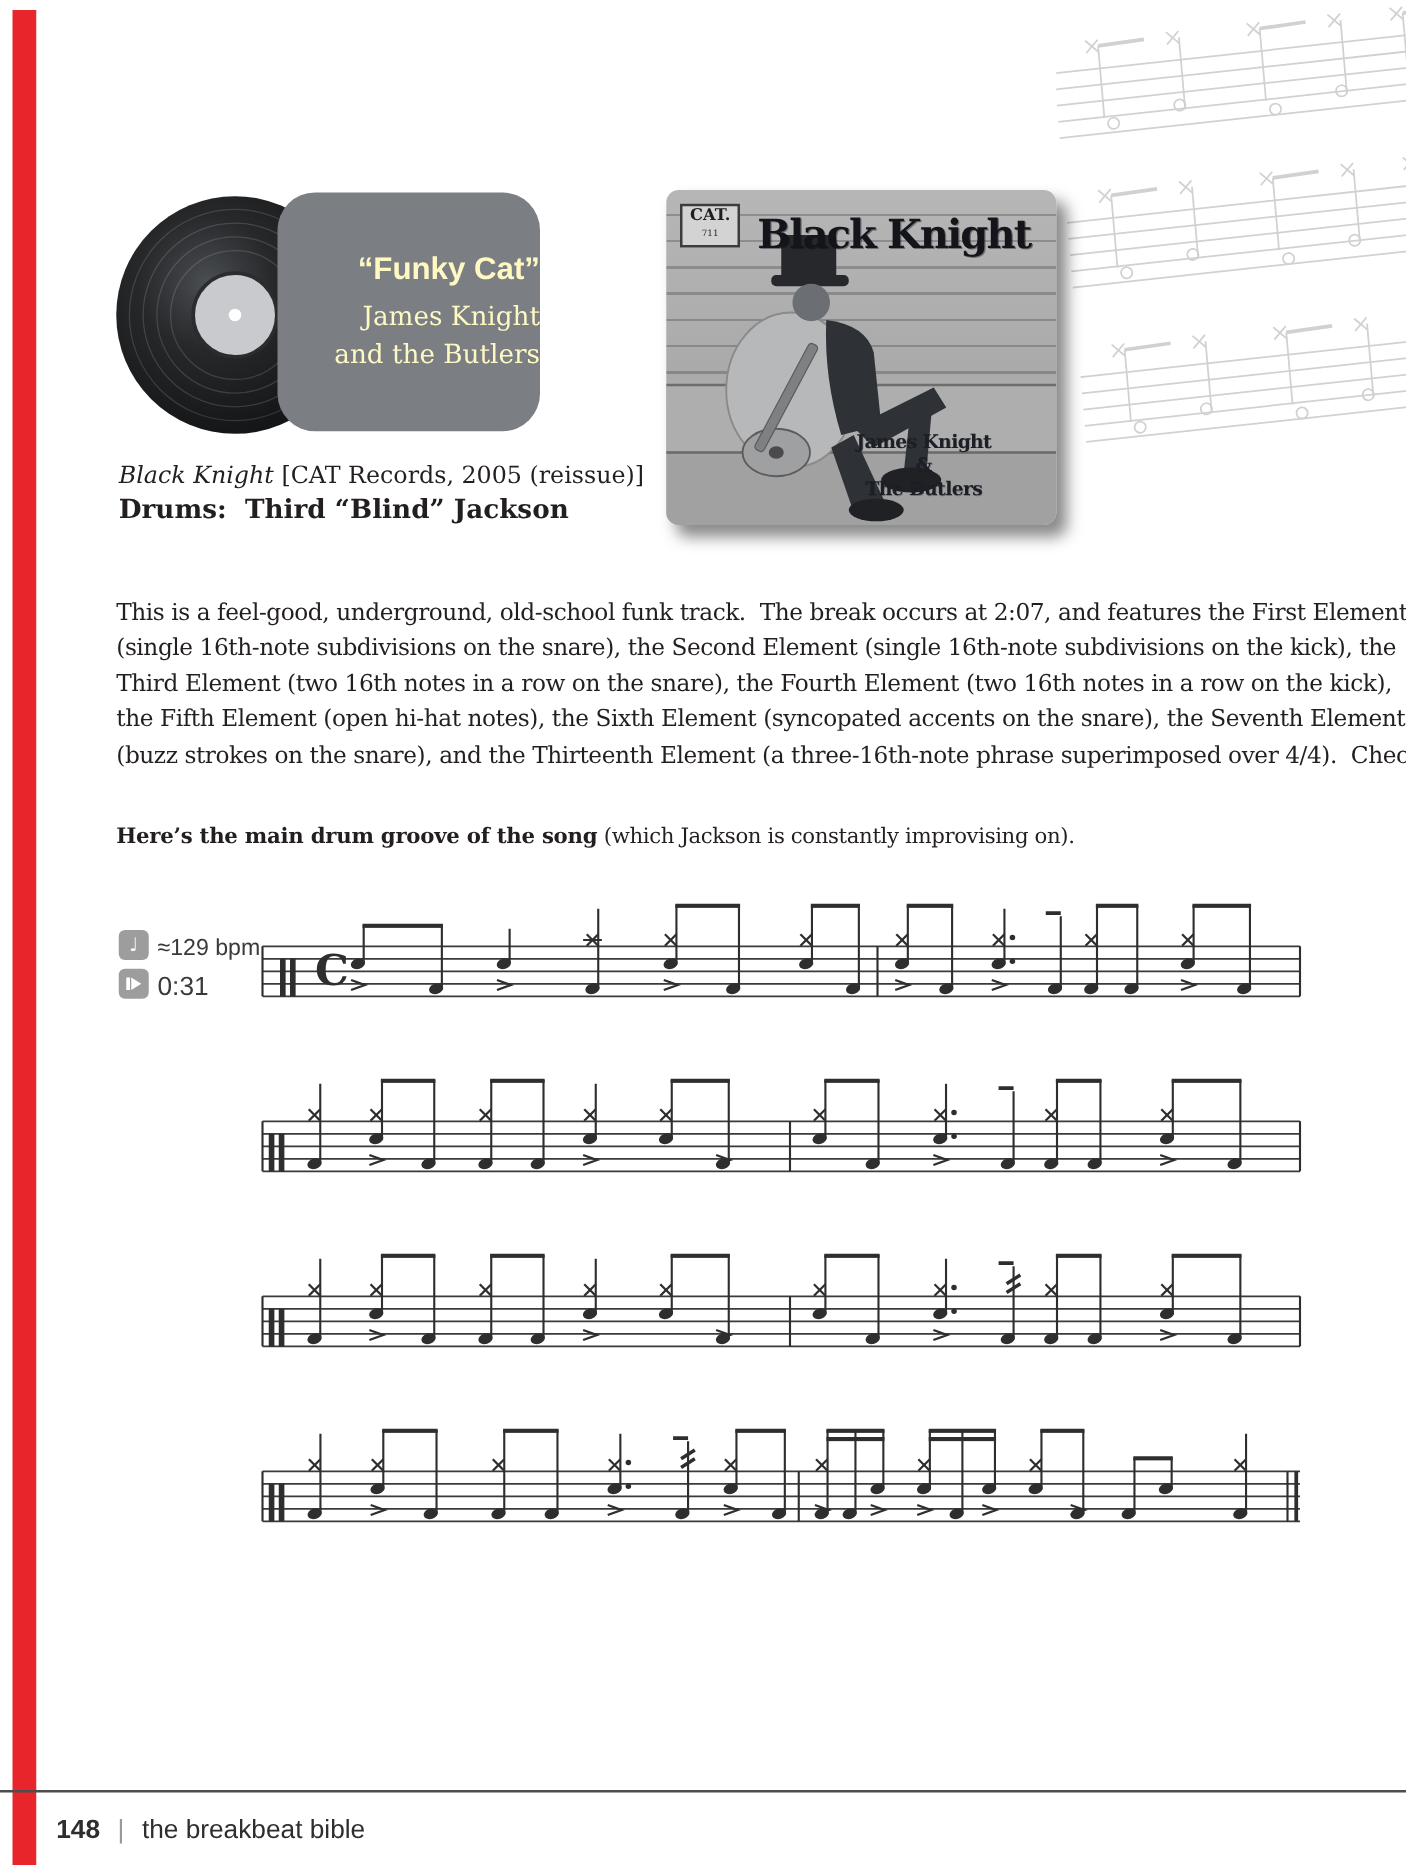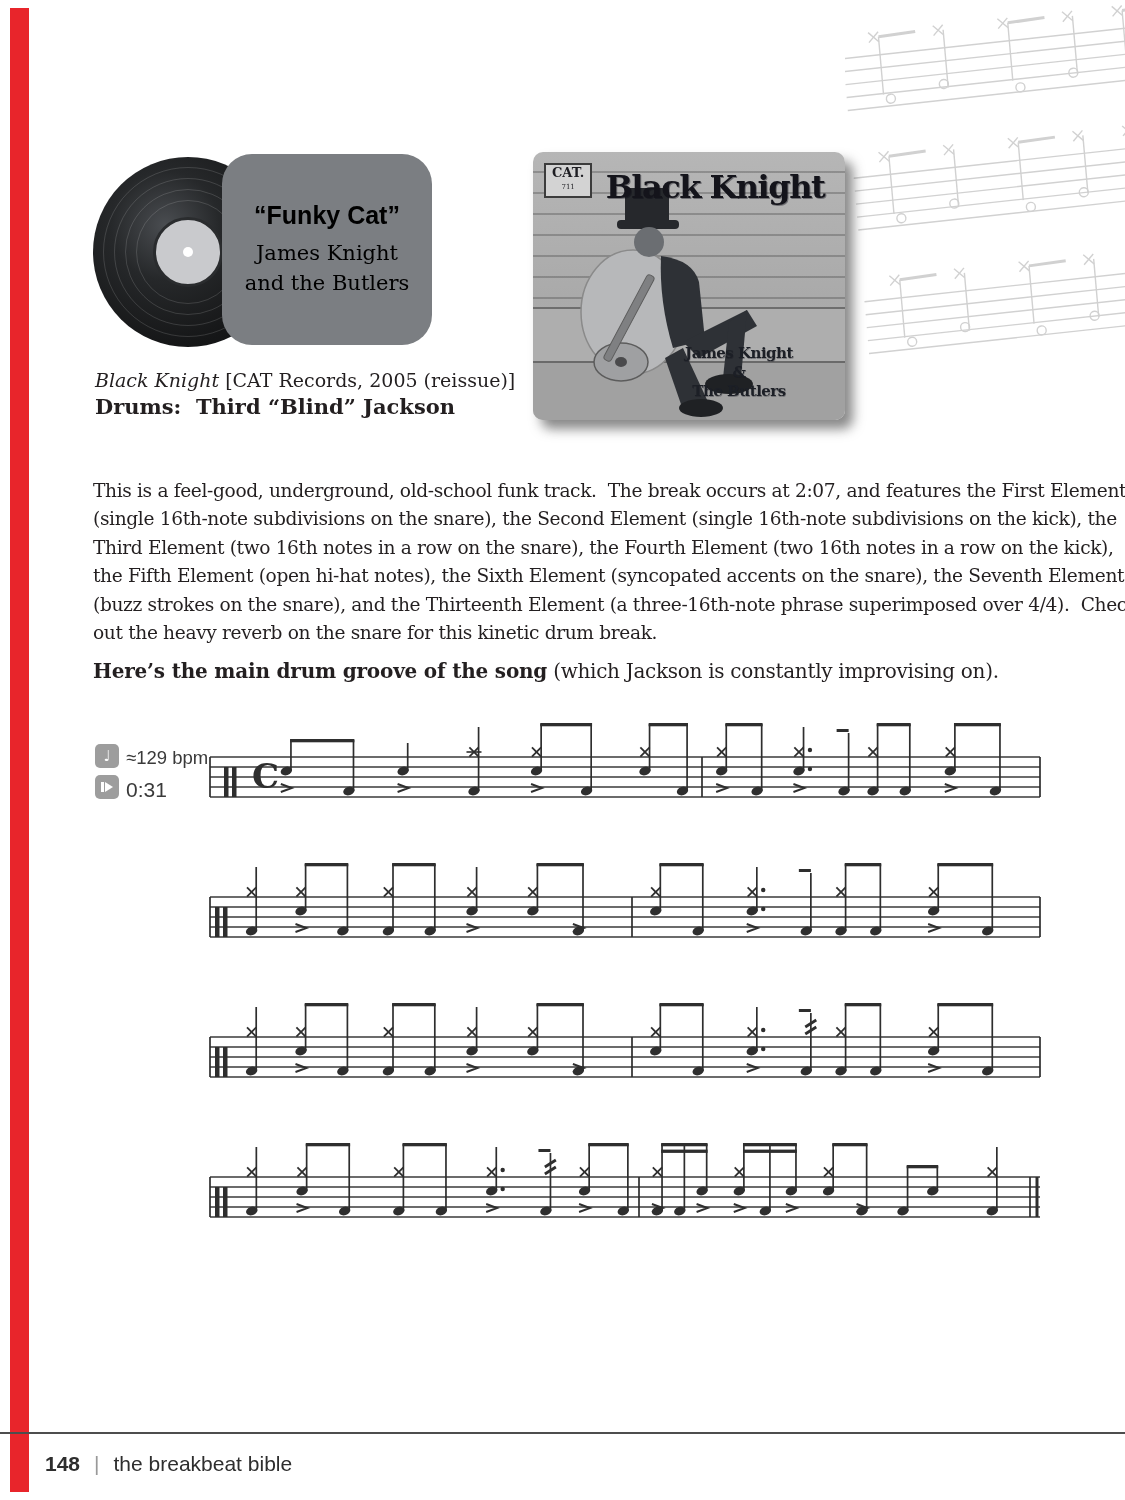--- a/index.html
+++ b/index.html
@@ -18,21 +18,21 @@
          background:radial-gradient(circle at 38% 36%, #4a4d51 0%, #26282a 32%, #161718 70%, #0d0e0f 100%);}
   .vinyl .ring{position:absolute;left:50%;top:50%;transform:translate(-50%,-50%);
          border:1.4px solid rgba(255,255,255,.14);border-radius:50%;}
   .vinyl .label{position:absolute;left:50%;top:50%;transform:translate(-50%,-50%);
          width:64px;height:64px;border-radius:50%;background:#c9cacd;border:3px solid #2a2c2e;}
   .vinyl .hole{position:absolute;left:50%;top:50%;transform:translate(-50%,-50%);
          width:10px;height:10px;border-radius:50%;background:#ffffff;}
 
   
   .trackbox{left:222px;top:154px;width:210px;height:191px;border-radius:30px;background:#7b7e82;z-index:2;
-            display:flex;flex-direction:column;align-items:center;justify-content:center;text-align:center;color:#000000;}
+            display:flex;flex-direction:column;align-items:flex-end;justify-content:center;text-align:center;color:#fef9c3;}
   .trackbox .title{font-family:"Liberation Sans", sans-serif;font-weight:bold;font-size:25px;margin-bottom:8px;}
   .trackbox .artist{font-family:"DejaVu Serif", serif;font-size:21px;line-height:30px;}
 
   
   .album{left:533px;top:152px;width:312px;height:268px;border-radius:10px;overflow:hidden;z-index:2;
          background:linear-gradient(180deg,#b6b6b6 0%,#aaaaaa 54%,#b2b2b2 100%);
          box-shadow:8px 9px 12px rgba(40,40,40,.55);}
   .album .siding{position:absolute;left:0;top:0;width:100%;height:56%;
          background:repeating-linear-gradient(180deg, rgba(0,0,0,0) 0 19px, rgba(70,70,70,.35) 19px 21px);}
   .album .step1{position:absolute;left:0;top:58%;width:100%;height:20%;background:#aeaeae;border-top:2px solid #6e6e6e;}
@@ -48,21 +48,21 @@
          font-size:15px;letter-spacing:-0.5px;text-shadow:0.5px 0.5px 0 rgba(20,20,30,.3);}
 
   
   .credit1{left:95px;top:369px;font-size:19px;}
   .credit1 .it{font-style:italic;}
   .credit2{left:95px;top:394px;font-size:21px;font-weight:bold;white-space:pre;}
 
   
   .para{left:93px;top:477px;width:980px;font-size:18.6px;line-height:28.4px;letter-spacing:-0.35px;}
   .para div{white-space:pre;}
-  .lead{left:93px;top:659px;font-size:20px;letter-spacing:-0.3px;white-space:pre;}
+  .lead{left:93px;top:659px;font-size:17px;letter-spacing:-0.3px;white-space:pre;}
   .lead b{letter-spacing:-0.2px;}
 
   
   .badge{width:24px;height:24px;border-radius:5px;background:#9d9d9d;display:flex;align-items:center;justify-content:center;}
   .badge-note{left:95px;top:744px;color:#fff;font-family:"DejaVu Sans", sans-serif;font-size:15px;}
   .badge-play{left:95px;top:775px;}
   .playbar{width:2.5px;height:10px;background:#fff;margin-right:1.5px;}
   .playtri{width:0;height:0;border-top:5.5px solid transparent;border-bottom:5.5px solid transparent;border-left:8px solid #fff;}
   .bpm-text{left:126px;top:747px;font-family:"Liberation Sans", sans-serif;font-size:18.5px;color:#3a3a3a;}
   .time-text{left:126px;top:778px;font-family:"Liberation Sans", sans-serif;font-size:21px;color:#3a3a3a;}
@@ -216,21 +216,20 @@
 
   <div class="abs credit1"><span class="it">Black Knight</span><span> [CAT Records, 2005 (reissue)]</span></div>
   <div class="abs credit2">Drums:  Third “Blind” Jackson</div>
 
   <div class="abs para" id="para">
       <div>This is a feel-good, underground, old-school funk track.  The break occurs at 2:07, and features the First Element</div>
       <div>(single 16th-note subdivisions on the snare), the Second Element (single 16th-note subdivisions on the kick), the</div>
       <div>Third Element (two 16th notes in a row on the snare), the Fourth Element (two 16th notes in a row on the kick),</div>
       <div>the Fifth Element (open hi-hat notes), the Sixth Element (syncopated accents on the snare), the Seventh Element</div>
       <div>(buzz strokes on the snare), and the Thirteenth Element (a three-16th-note phrase superimposed over 4/4).  Check</div>
-      <div>out the heavy reverb on the snare for this kinetic drum break.</div>
     </div>
 
   <div class="abs lead"><b>Here’s the main drum groove of the song</b><span> (which Jackson is constantly improvising on).</span></div>
 
   <div class="abs badge badge-note">♩</div>
   <div class="abs bpm-text">≈129 bpm</div>
   <div class="abs badge badge-play">
       <span class="playbar"></span>
       <span class="playtri"></span>
     </div>

